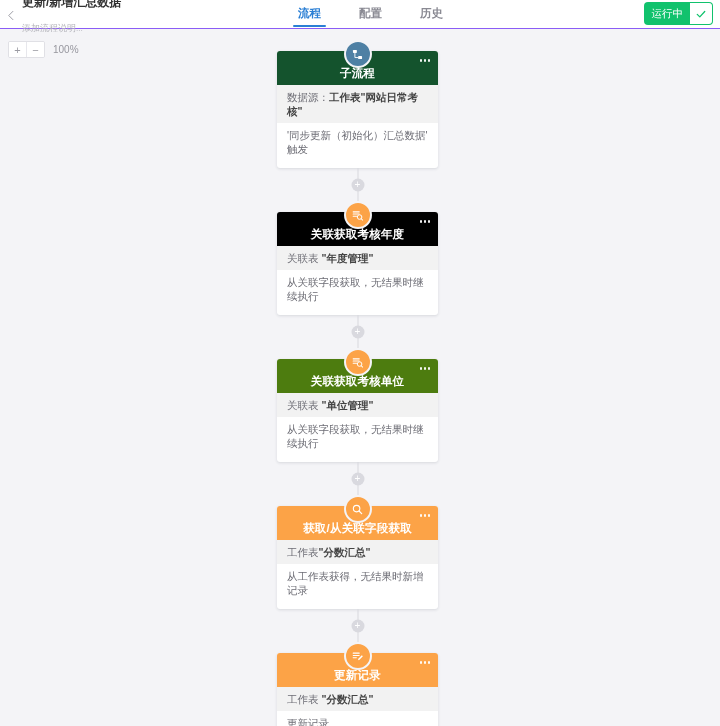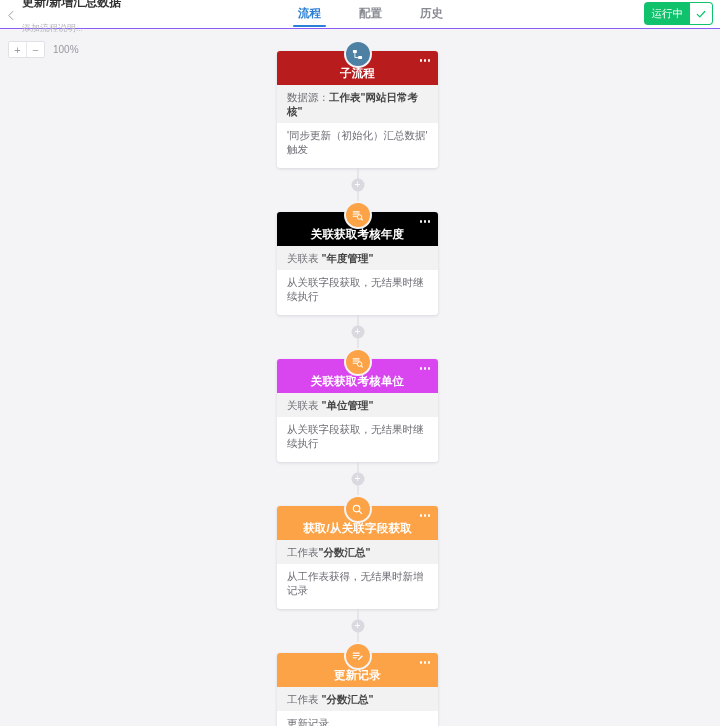--- a/index.html
+++ b/index.html
@@ -322,21 +322,21 @@
   <div class="flow">
 
     <div class="node">
       <div class="node-icon" style="background:#4e80a4;">
         <svg width="13" height="13" viewBox="0 0 20 20">
           <rect x="3" y="3" width="6" height="4.6" rx="1" fill="#fff"></rect>
           <rect x="11" y="12.4" width="6" height="4.6" rx="1" fill="#fff"></rect>
           <path d="M6 7.6 L6 14.7 L11 14.7" fill="none" stroke="#fff" stroke-width="1.4"></path>
         </svg>
       </div>
-      <div class="node-header" style="background:#b91c1c;">
+      <div class="node-header" style="background:#14532d;">
         <span class="node-title">子流程</span>
         <span class="node-menu">
             <i></i>
             <i></i>
             <i></i>
           </span>
       </div>
       <div class="node-body">
         <div class="body-row highlight">
           <span>数据源：</span><span class="strong">工作表"网站日常考核"</span>
@@ -382,21 +382,21 @@
     <div class="node">
       <div class="node-icon" style="background:#fca347;">
         <svg width="13" height="13" viewBox="0 0 20 20">
           <rect x="2.5" y="3.5" width="11" height="1.9" rx="0.7" fill="#fff"></rect>
           <rect x="2.5" y="7" width="11" height="1.6" rx="0.7" fill="#fff"></rect>
           <rect x="2.5" y="10.2" width="7" height="1.6" rx="0.7" fill="#fff"></rect>
           <circle cx="13.2" cy="12.4" r="3.5" fill="none" stroke="#fff" stroke-width="1.5"></circle>
           <path d="M15.8 15 L17.8 17" stroke="#fff" stroke-width="1.6" stroke-linecap="round"></path>
         </svg>
       </div>
-      <div class="node-header" style="background:#d946ef;">
+      <div class="node-header" style="background:#4d7c0f;">
         <span class="node-title">关联获取考核单位</span>
         <span class="node-menu">
             <i></i>
             <i></i>
             <i></i>
           </span>
       </div>
       <div class="node-body">
         <div class="body-row highlight">
           <span>关联表 </span><span class="strong">"单位管理"</span>

